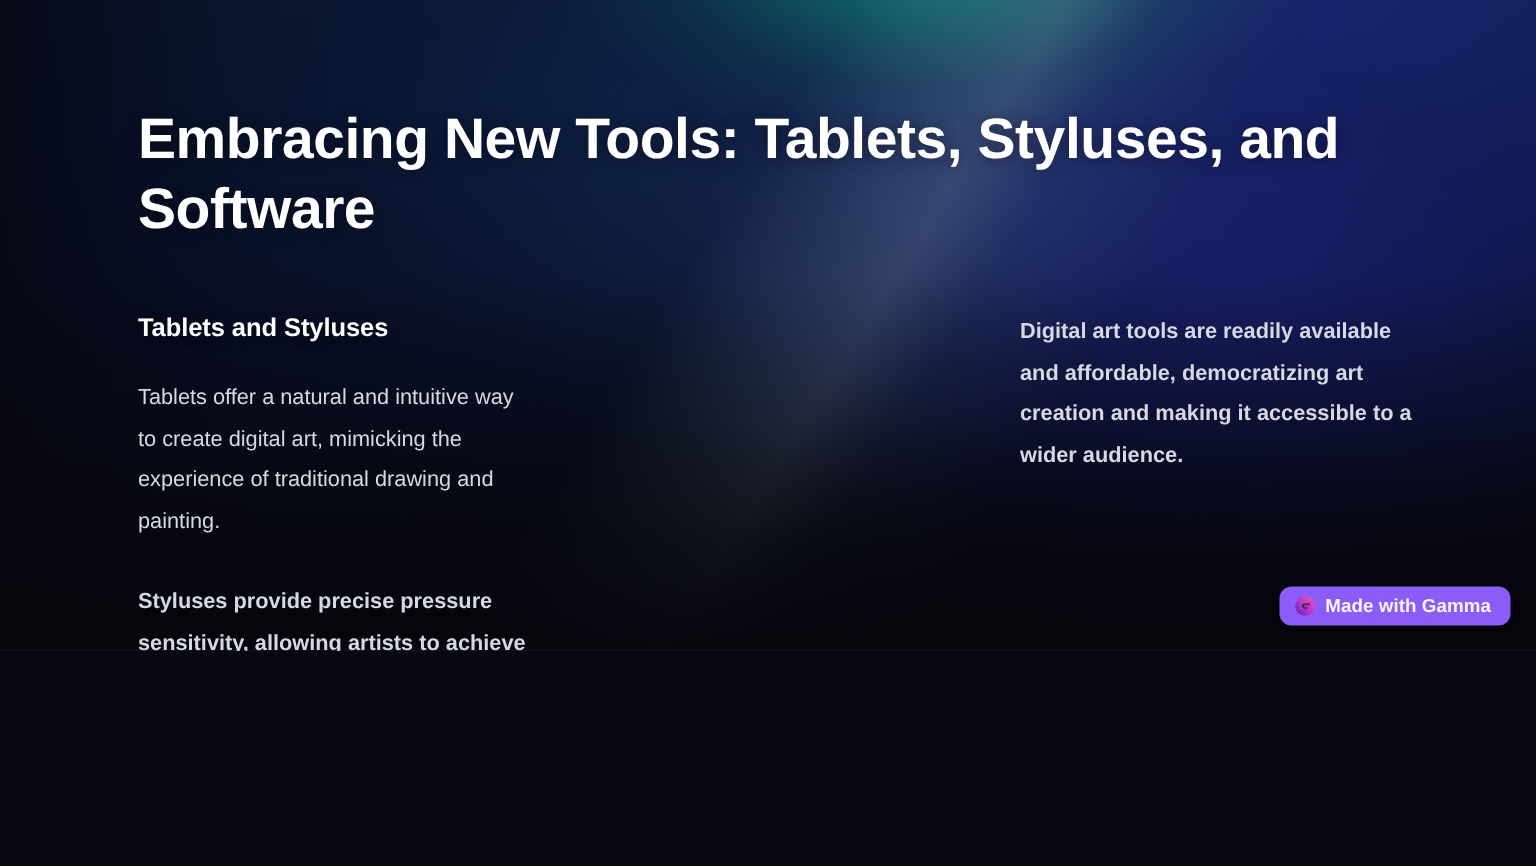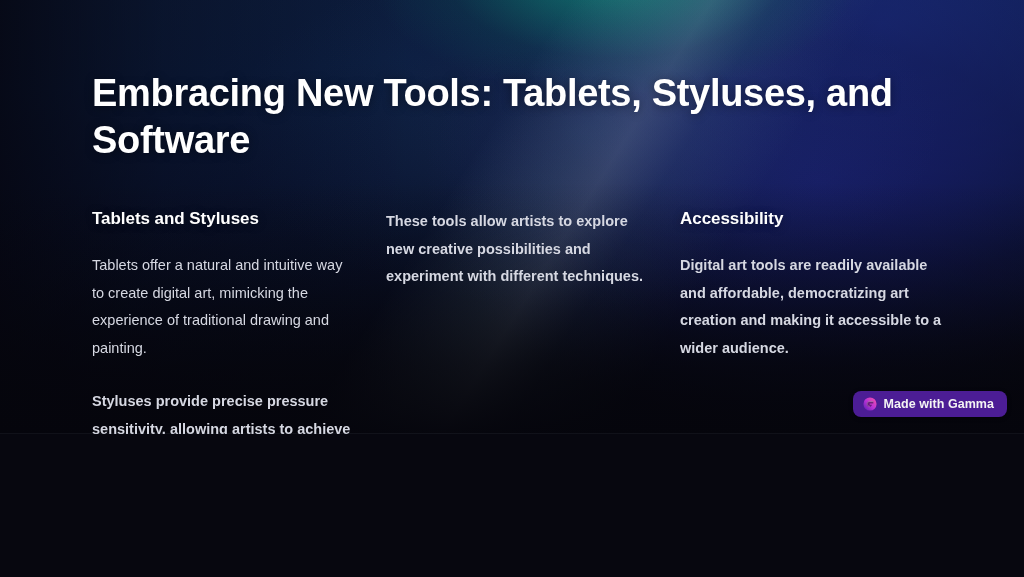--- a/index.html
+++ b/index.html
@@ -155,21 +155,21 @@
     position: absolute;
     z-index: 5;
     right: 17px;
     bottom: 17px;
     height: 26px;
     display: flex;
     align-items: center;
     gap: 7px;
     padding: 0 13px 0 10px;
     border-radius: 8px;
-    background: #4c1d95;
+    background: #8b5cf6;
     box-shadow: 0 1px 4px rgba(0,0,0,0.45);
     cursor: pointer;
     user-select: none;
   }
   .gamma-logo {
     width: 14px;
     height: 14px;
     flex: 0 0 14px;
     display: block;
   }
@@ -216,26 +216,24 @@
       <div class="column">
         <h2 class="col-heading">Tablets and Styluses</h2>
         <div class="col-body">
           <p>Tablets offer a natural and intuitive way to create digital art, mimicking the experience of traditional drawing and painting.</p>
           <p>Styluses provide precise pressure sensitivity, allowing artists to achieve nuanced strokes and textures.</p>
         </div>
       </div>
 
       <div class="column">
         <div class="col-body">
-          <p>These tools allow artists to explore new creative possibilities and experiment with different techniques.</p>
         </div>
       </div>
 
       <div class="column">
-        <h2 class="col-heading">Accessibility</h2>
         <div class="col-body">
           <p>Digital art tools are readily available and affordable, democratizing art creation and making it accessible to a wider audience.</p>
         </div>
       </div>
 
     </div>
   </div>
 
   <div class="bottom-edge"></div>
 

